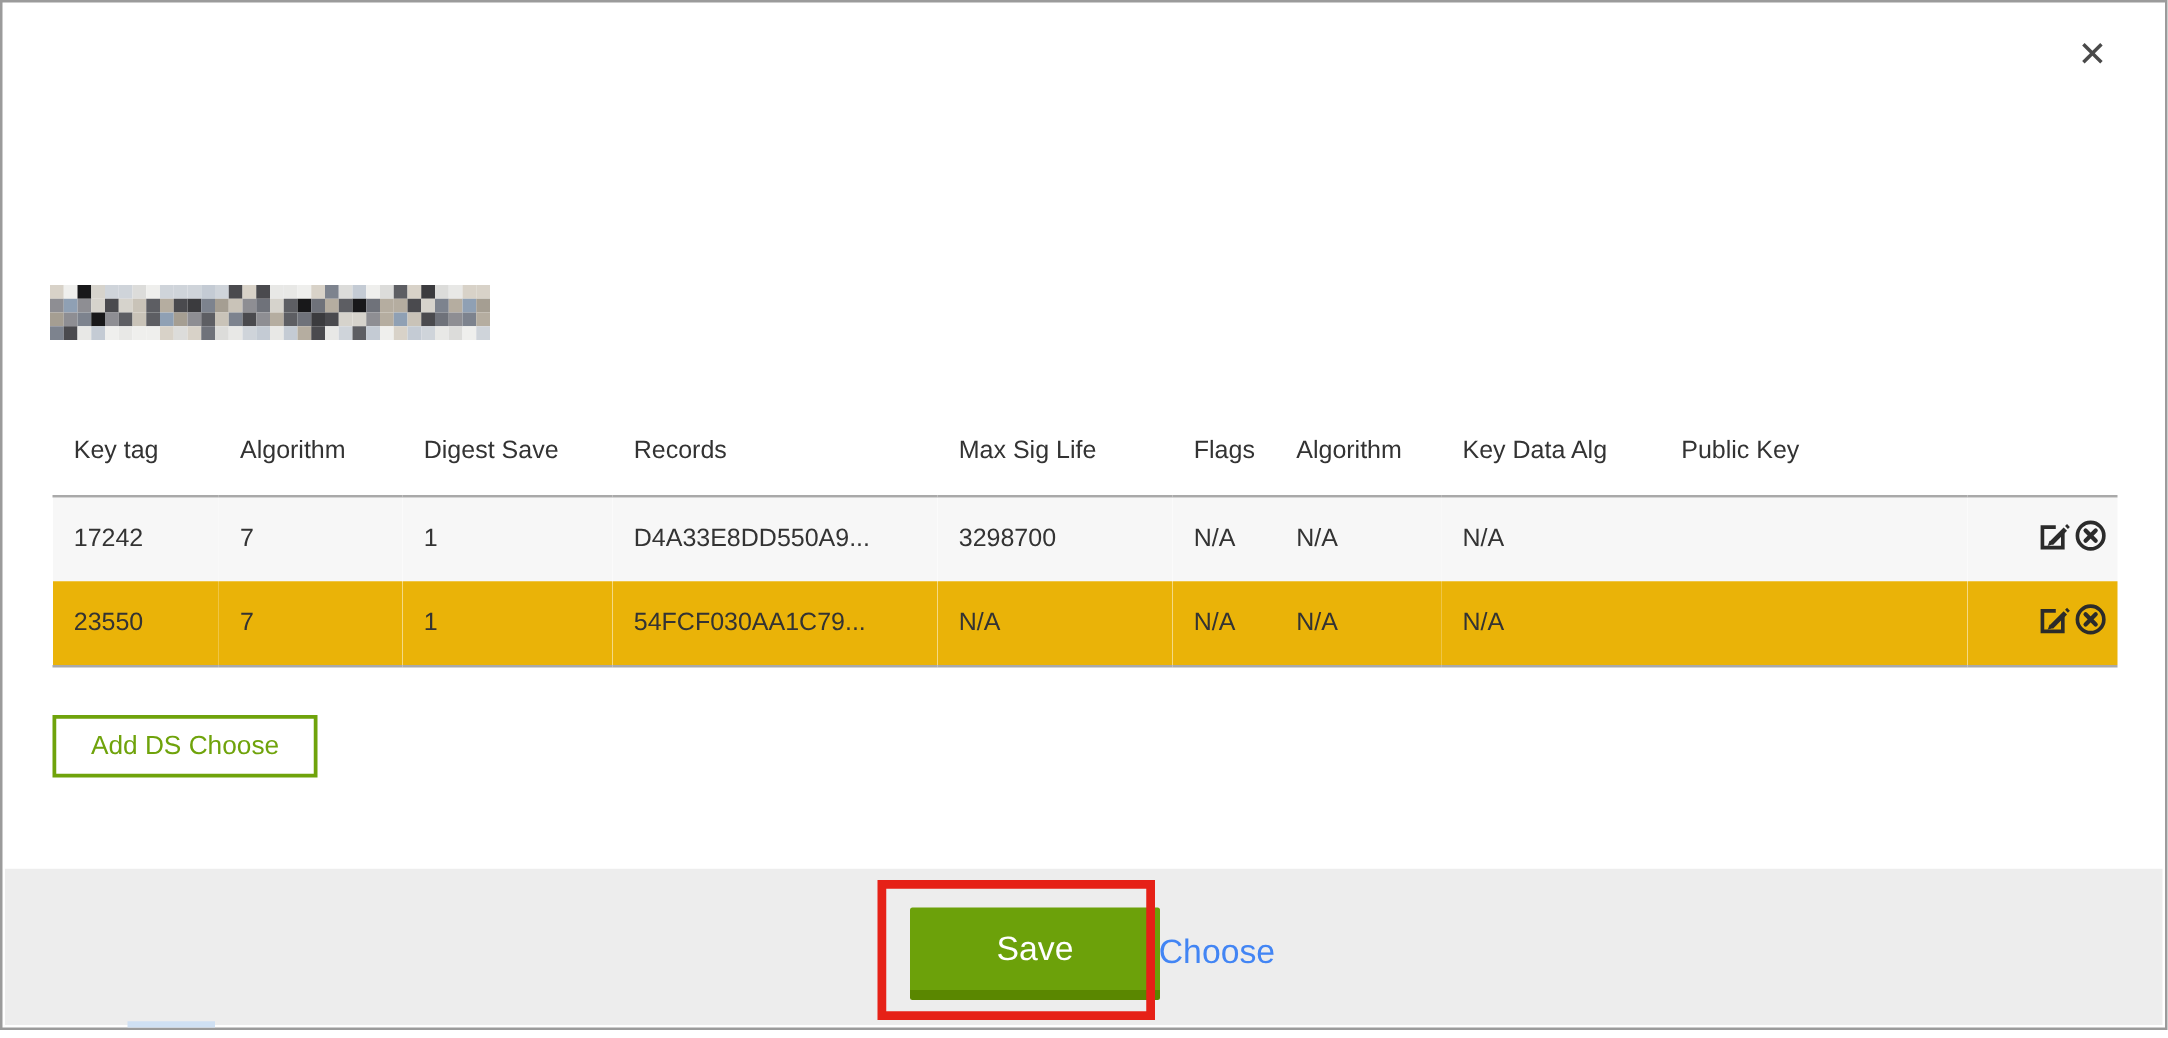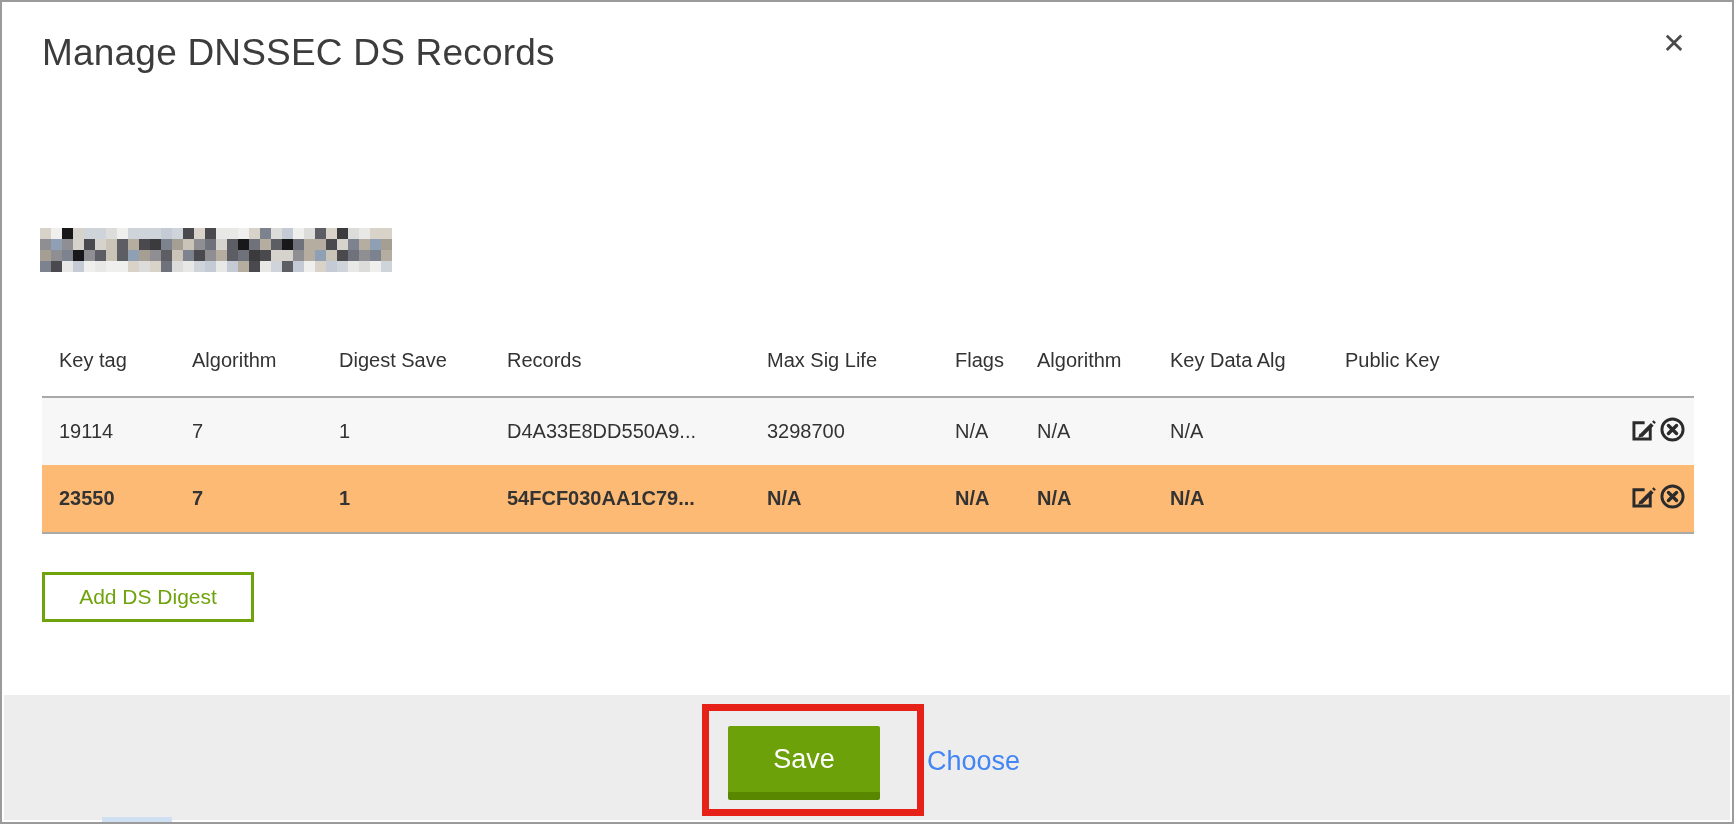--- a/index.html
+++ b/index.html
@@ -47,21 +47,21 @@
     font-size: 20px; color: #333333;
     table-layout: fixed;
   }
   .ds-table th {
     text-align: left; font-weight: 400;
     padding: 12px 0 24px 17px;
     white-space: nowrap;
   }
   .ds-table tbody tr { height: 68px; }
   .ds-table tbody tr.row-odd  { background: #f7f7f7; }
-  .ds-table tbody tr.row-even { background: #fdba74; font-weight: bold; }
+  .ds-table tbody tr.row-even { background: #eab308; }
   .ds-table tbody tr:first-child td { border-top: 2px solid #a9a9a9; }
   .ds-table tbody tr:last-child  td { border-bottom: 2px solid #a9a9a9; }
   .ds-table td {
     padding-left: 17px; white-space: nowrap; overflow: hidden;
   }
   .row-actions { text-align: right; padding-right: 8px !important; }
   .action-icons { display: inline-flex; align-items: center; gap: 2px; }
   .icon-btn { width: 27px; height: 27px; cursor: pointer; display: inline-flex; }
   .add-ds-btn {
     position: absolute; left: 40px; top: 570px;
@@ -78,21 +78,21 @@
     background: #ededed;
   }
   .annotation-rect {
     position: absolute; left: 700px; top: 702px;
     width: 222px; height: 112px;
     border: 7px solid #e62117;
     pointer-events: none;
   }
   .save-btn {
     position: absolute; left: 726px; top: 724px;
-    width: 152px; height: 74px;
+    width: 200px; height: 74px;
     background: #6ca10a;
     border: none;
     border-bottom: 8px solid #5a8700;
     border-radius: 2px;
     color: #ffffff; font-size: 27px; font-family: inherit;
     cursor: pointer;
   }
   .cancel-link {
     position: absolute; left: 925px; top: 744px;
     font-size: 27px; color: #4285f4;
@@ -102,21 +102,20 @@
     position: absolute; left: 100px; bottom: 0px;
     width: 70px; height: 5px;
     background: #cfe0f3;
   }
 </style>
 </head>
 <body>
 
 <div class="modal">
 
-  <div class="modal-title">Manage DNSSEC DS Records</div>
 
   <div class="close-btn">✕</div>
 
   <div class="redacted-domain">
       <span style="background: rgb(216, 210, 200);"></span>
       <span style="background: rgb(239, 239, 237);"></span>
       <span style="background: rgb(24, 24, 26);"></span>
       <span style="background: rgb(214, 211, 204);"></span>
       <span style="background: rgb(207, 212, 218);"></span>
       <span style="background: rgb(207, 212, 218);"></span>
@@ -267,21 +266,21 @@
         <th>Max Sig Life</th>
         <th>Flags</th>
         <th>Algorithm</th>
         <th>Key Data Alg</th>
         <th>Public Key</th>
         <th></th>
       </tr>
     </thead>
     <tbody>
       <tr class="row-odd">
-        <td>19114</td>
+        <td>17242</td>
         <td>7</td>
         <td>1</td>
         <td>D4A33E8DD550A9...</td>
         <td>3298700</td>
         <td>N/A</td>
         <td>N/A</td>
         <td>N/A</td>
         <td></td>
         <td class="row-actions">
           <span class="action-icons">
@@ -327,21 +326,21 @@
                 <circle cx="12" cy="12" r="9.4" fill="none" stroke="#2b2b2b" stroke-width="2.6"></circle>
                 <path d="M8.4 8.4 L15.6 15.6 M15.6 8.4 L8.4 15.6" stroke="#2b2b2b" stroke-width="3" stroke-linecap="round"></path>
               </svg>
             </span>
           </span>
         </td>
       </tr>
     </tbody>
   </table>
 
-  <button class="add-ds-btn">Add DS Digest</button>
+  <button class="add-ds-btn">Add DS Choose</button>
 
   <div class="footer"></div>
 
   <button class="save-btn">Save</button>
   <a class="cancel-link">Choose</a>
 
   <div class="annotation-rect"></div>
 
   <div class="behind-hint"></div>
 </div>

